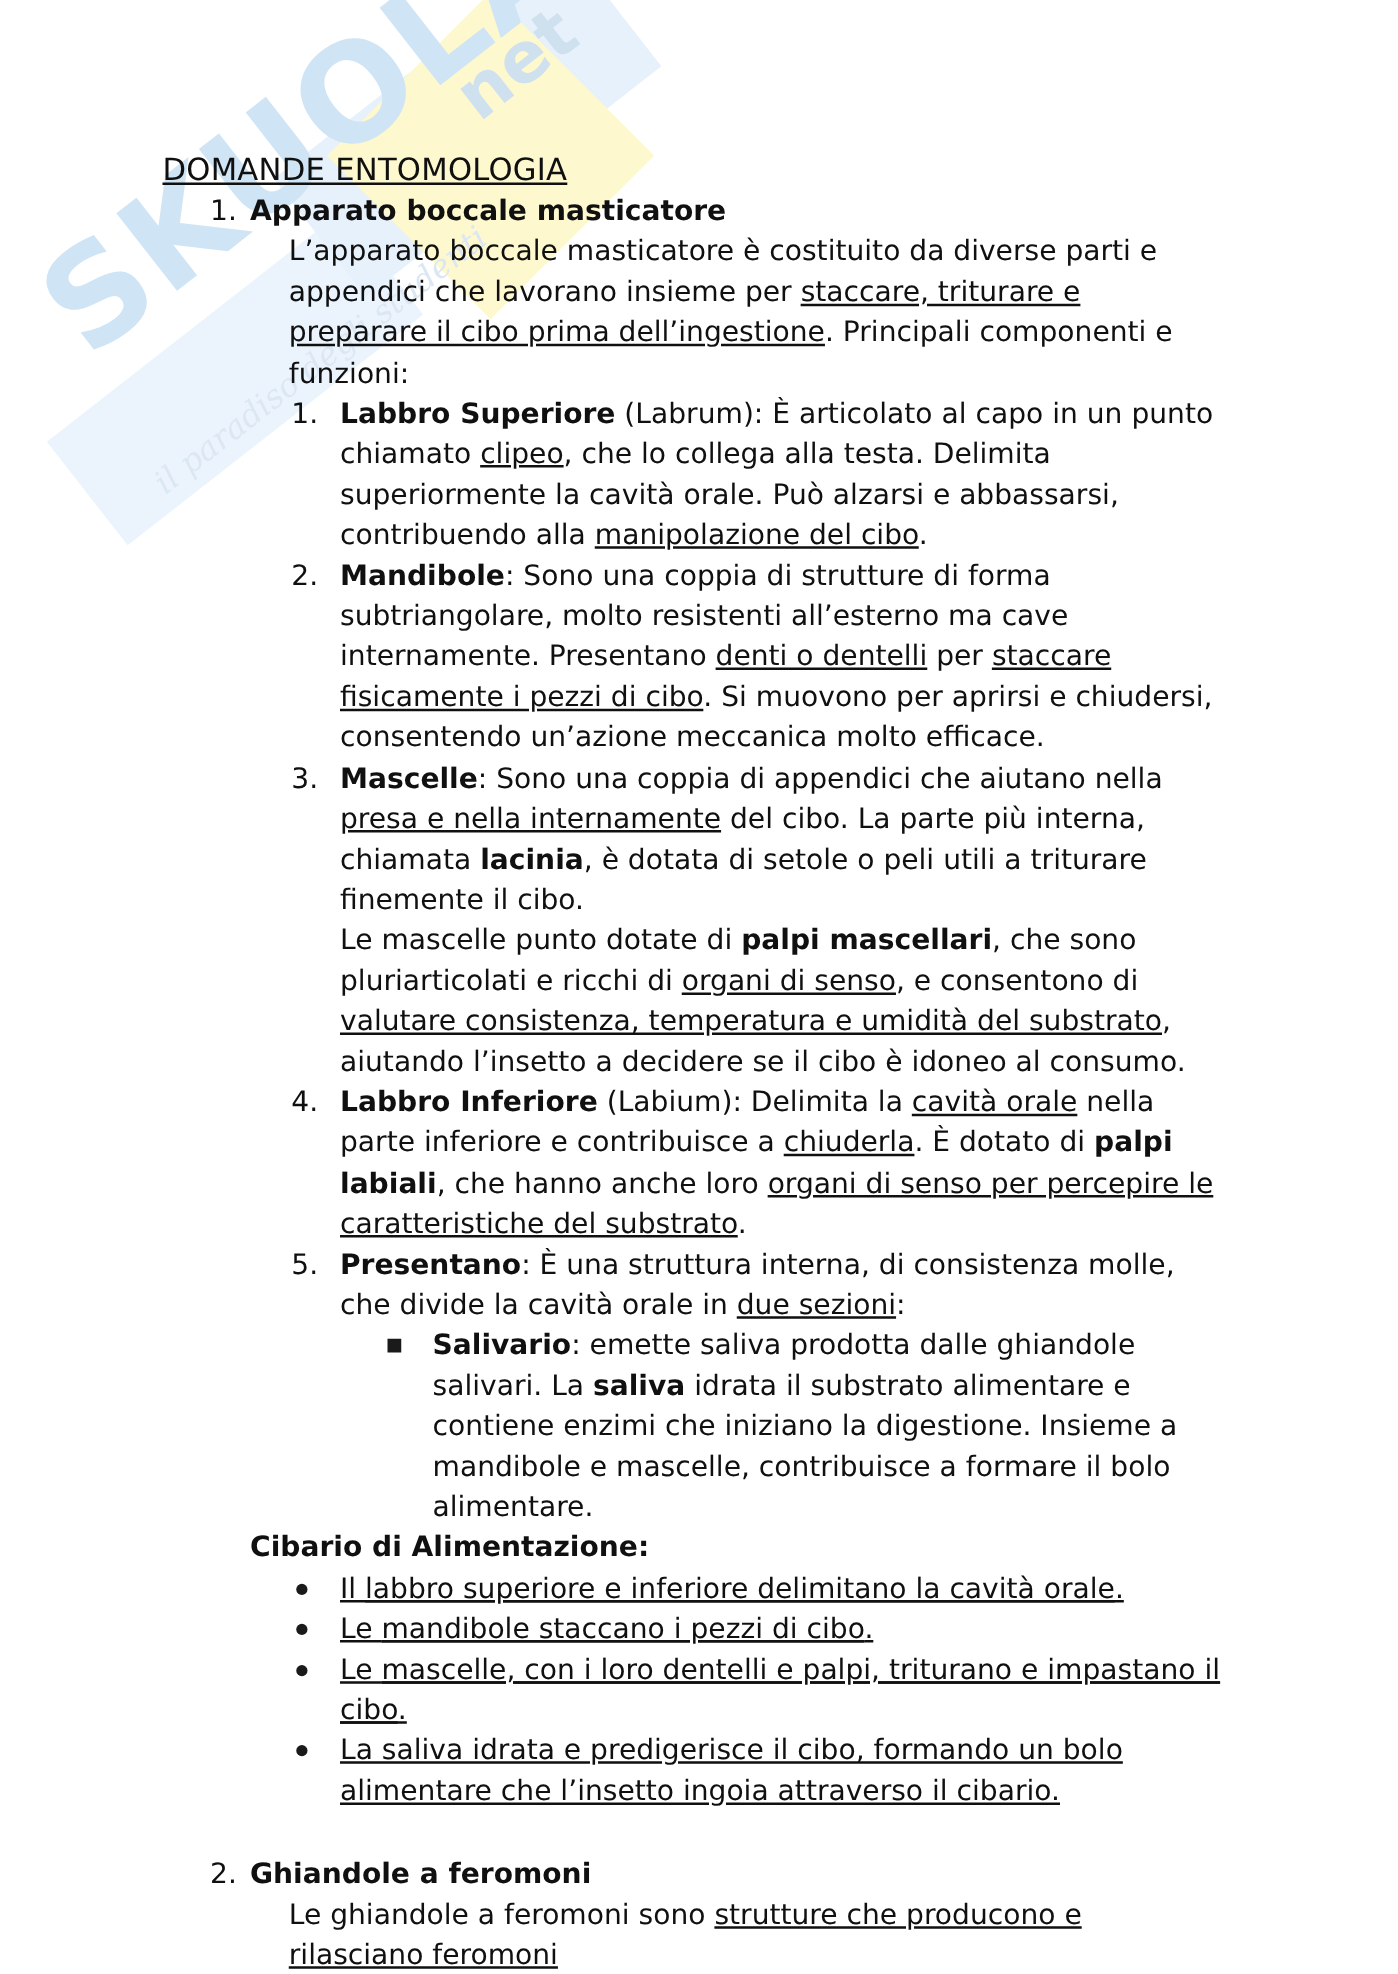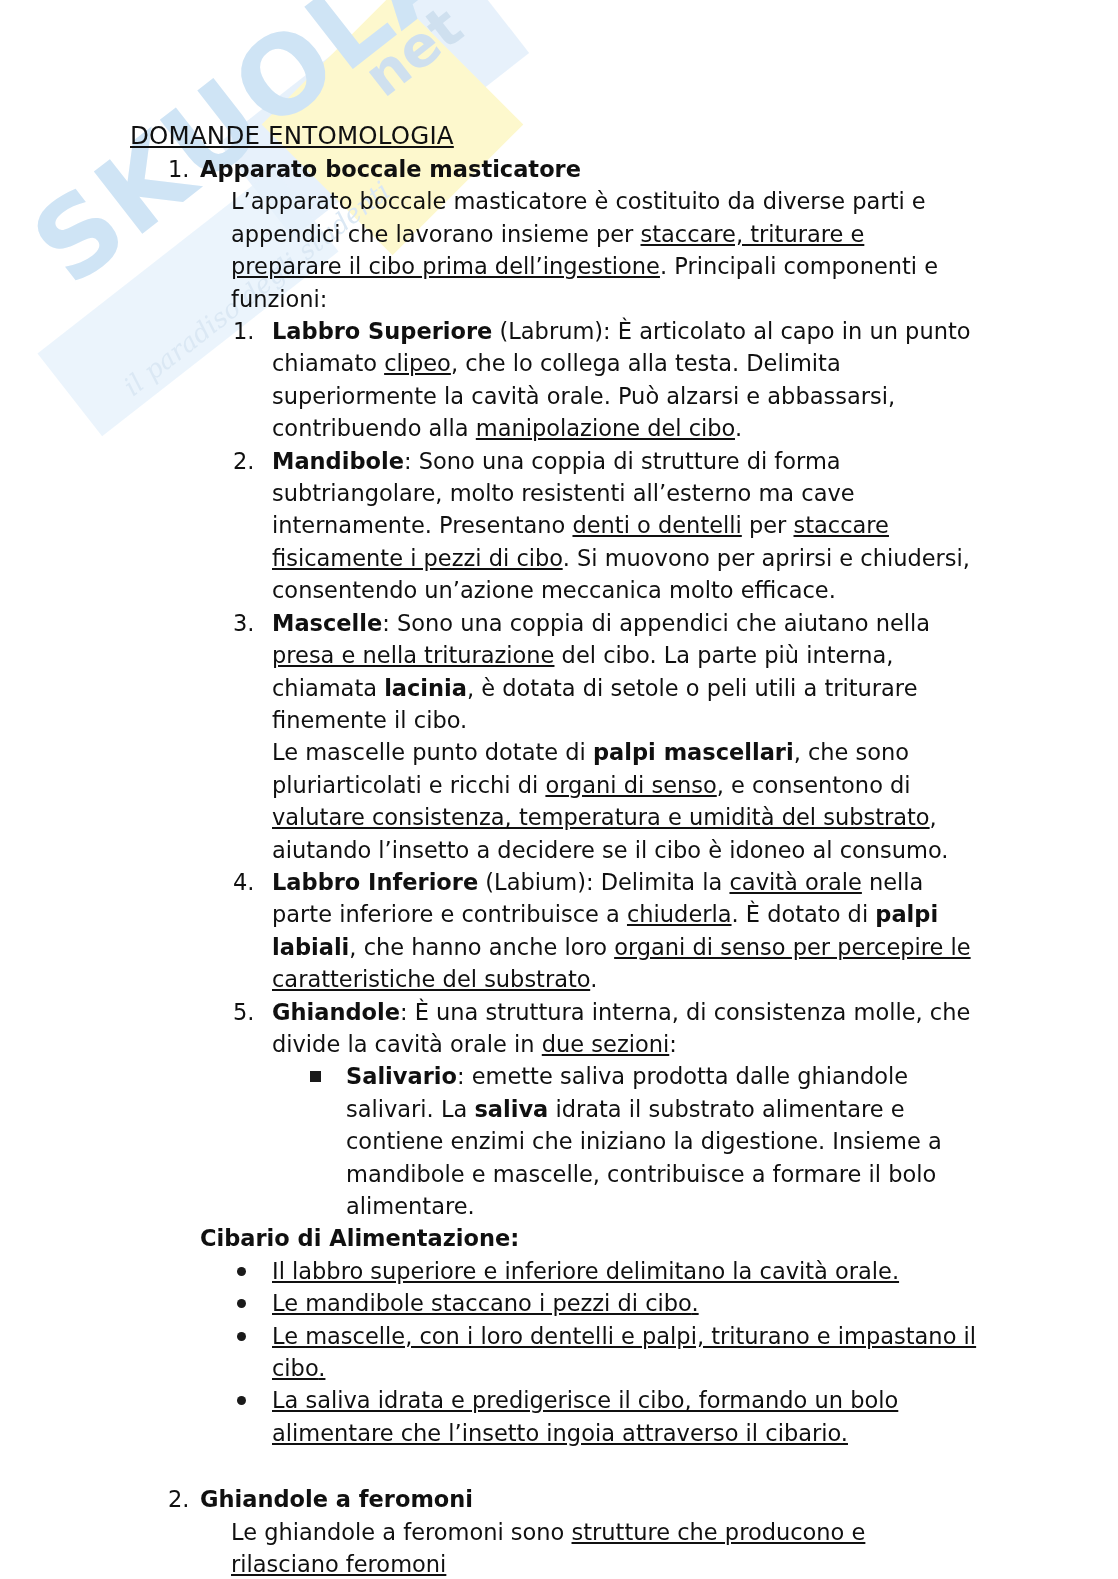--- a/index.html
+++ b/index.html
@@ -231,32 +231,32 @@
             <p class="body-p w-mid"><span class="b">Labbro Superiore</span><span> (Labrum): È articolato al capo in un punto chiamato </span><span class="u">clipeo</span><span>, che lo collega alla testa. Delimita superiormente la cavità orale. Può alzarsi e abbassarsi, contribuendo alla </span><span class="u">manipolazione del cibo</span><span>.</span></p>
           </li>
 
           <li>
             <span class="marker">2.</span>
             <p class="body-p w-mid"><span class="b">Mandibole</span><span>: Sono una coppia di strutture di forma subtriangolare, molto resistenti all’esterno ma cave internamente. Presentano </span><span class="u">denti o dentelli</span><span> per </span><span class="u">staccare fisicamente i pezzi di cibo</span><span>. Si muovono per aprirsi e chiudersi, consentendo un’azione meccanica molto efficace.</span></p>
           </li>
 
           <li>
             <span class="marker">3.</span>
-            <p class="body-p w-mid"><span class="b">Mascelle</span><span>: Sono una coppia di appendici che aiutano nella </span><span class="u">presa e nella triturazione</span><span> del cibo. La parte più interna, chiamata </span><span class="b">lacinia</span><span>, è dotata di setole o peli utili a triturare finemente il cibo.</span></p>
+            <p class="body-p w-mid"><span class="b">Mascelle</span><span>: Sono una coppia di appendici che aiutano nella </span><span class="u">presa e nella internamente</span><span> del cibo. La parte più interna, chiamata </span><span class="b">lacinia</span><span>, è dotata di setole o peli utili a triturare finemente il cibo.</span></p>
             <p class="body-p w-mid"><span>Le mascelle punto dotate di </span><span class="b">palpi mascellari</span><span>, che sono pluriarticolati e ricchi di </span><span class="u">organi di senso</span><span>, e consentono di </span><span class="u">valutare consistenza, temperatura e umidità del substrato</span><span>, aiutando l’insetto a decidere se il cibo è idoneo al consumo.</span></p>
           </li>
 
           <li>
             <span class="marker">4.</span>
             <p class="body-p w-mid"><span class="b">Labbro Inferiore</span><span> (Labium): Delimita la </span><span class="u">cavità orale</span><span> nella parte inferiore e contribuisce a </span><span class="u">chiuderla</span><span>. È dotato di </span><span class="b">palpi labiali</span><span>, che hanno anche loro </span><span class="u">organi di senso per percepire le caratteristiche del substrato</span><span>.</span></p>
           </li>
 
           <li>
             <span class="marker">5.</span>
-            <p class="body-p w-mid"><span class="b">Ghiandole</span><span>:  È una struttura interna, di consistenza molle, che divide la cavità orale in </span><span class="u">due sezioni</span><span>:</span></p>
+            <p class="body-p w-mid"><span class="b">Presentano</span><span>:  È una struttura interna, di consistenza molle, che divide la cavità orale in </span><span class="u">due sezioni</span><span>:</span></p>
 
             <ul class="lvl3">
               <li>
                 <span class="marker"></span>
                 <p class="body-p w-inner"><span class="b">Salivario</span><span>: emette saliva prodotta dalle ghiandole salivari. La </span><span class="b">saliva</span><span> idrata il substrato alimentare e contiene enzimi che iniziano la digestione. Insieme a mandibole e mascelle, contribuisce a formare il bolo alimentare.</span></p>
               </li>
             </ul>
           </li>
         </ol>
 

